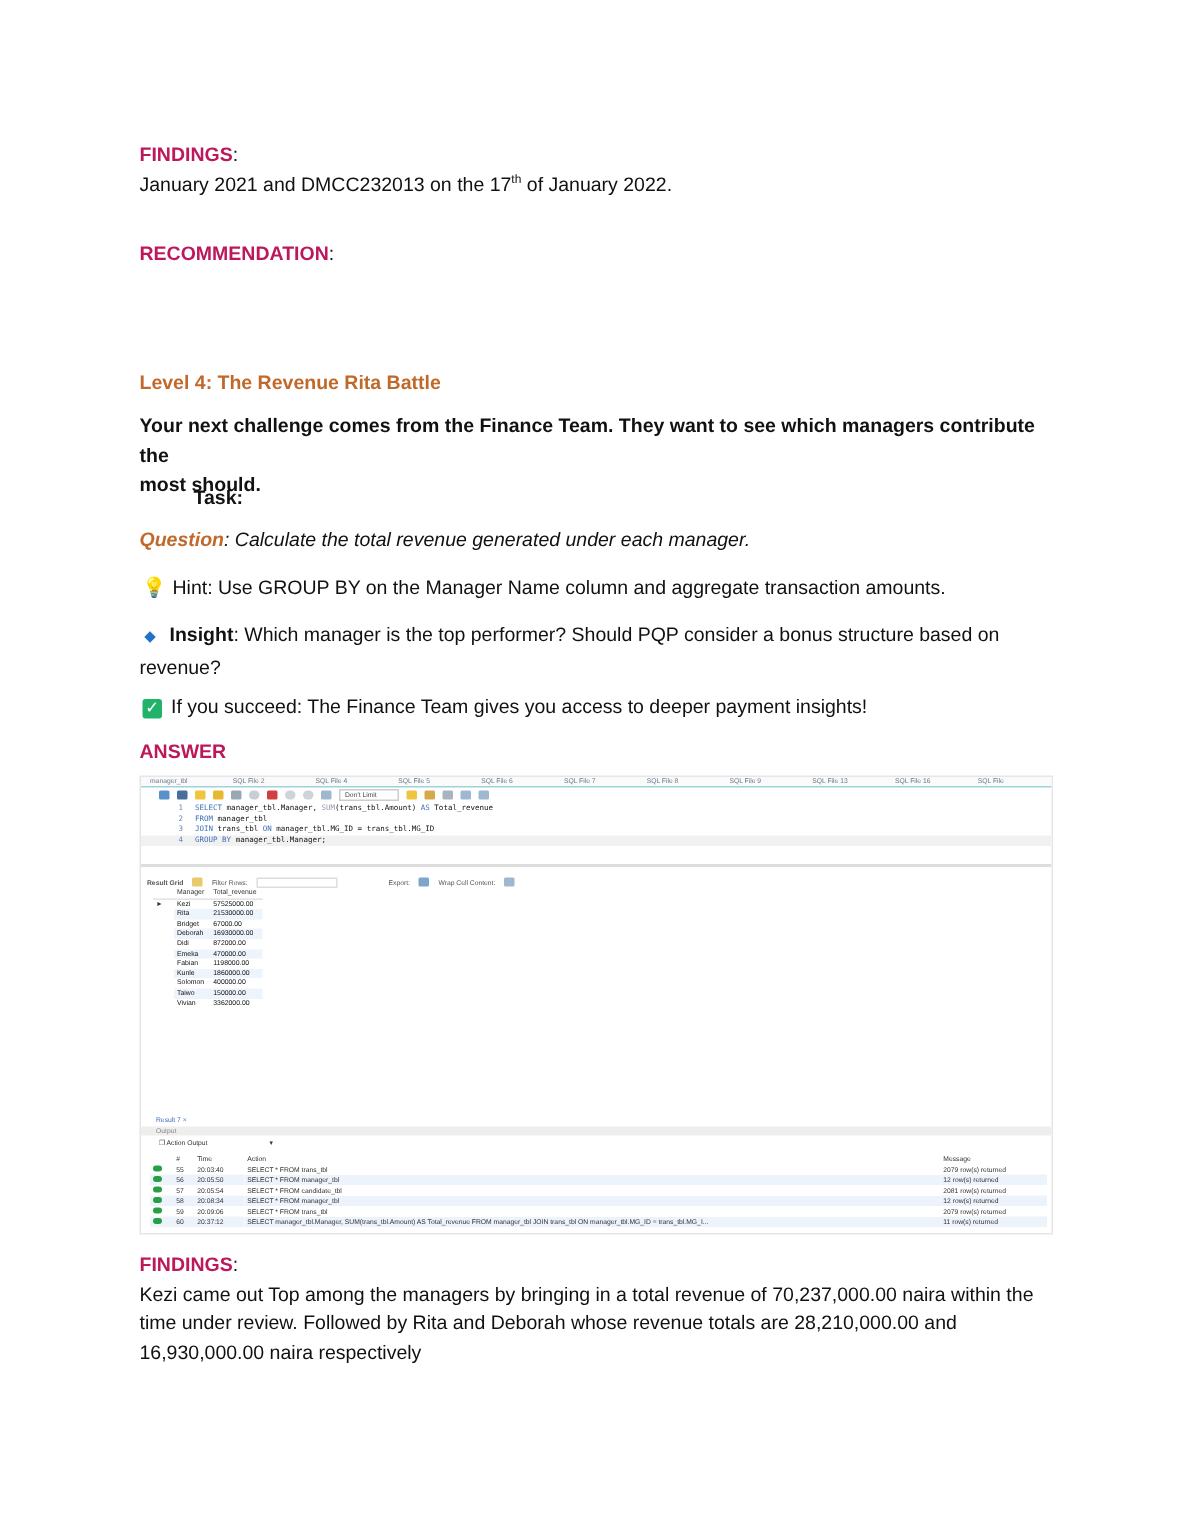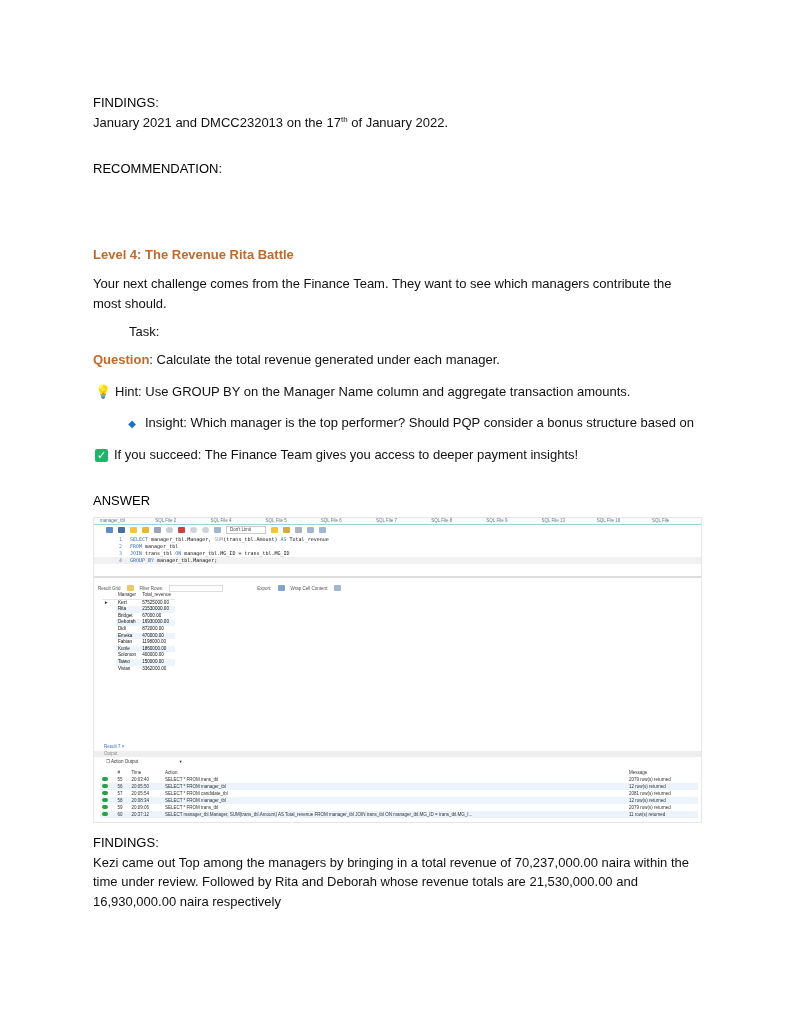--- a/index.html
+++ b/index.html
@@ -1,22 +1,22 @@
 <!DOCTYPE html>
 <html><head>
 <meta charset="utf-8">
 <style>
   html, body { margin:0; padding:0; background:#ffffff; }
   body { width:791px; height:1024px; position:relative; overflow:hidden;
          font-family:"Liberation Sans", sans-serif; color:#111; }
   .page { position:absolute; left:93px; top:0; width:610px; }
   .p { font-size:13px; line-height:19.5px; margin:0; }
-  .green { color:#000000; font-weight:normal; }
+  .green { color:#be185d; font-weight:bold; }
   .orange { color:#c0692b; font-weight:bold; }
-  .bold { font-weight:normal; }
+  .bold { font-weight:bold; }
   sup { font-size:8px; line-height:0; }
   .emoji { display:inline-block; width:14px; text-align:center; margin-right:6px; }
   .bulb { color:#f2b705; }
   .diamond { color:#1e73c8; font-size:10px; }
   .check { display:inline-block; width:13px; height:13px; background:#22b36b; border-radius:2px;
            color:#fff; font-size:11px; line-height:13px; text-align:center; margin-right:6px; }
 
   
   .wb { position:absolute; left:93px; top:517px; width:607px; height:304px; background:#fff;
         border:1px solid #e6e6e6; font-family:"Liberation Sans", sans-serif; overflow:hidden; }
@@ -65,36 +65,37 @@
 
   <p class="p orange" style="position:absolute; top:245px;">Level 4: The Revenue Rita Battle</p>
 
   <div style="position:absolute; top:274px;">
     <p class="p bold">Your next challenge comes from the Finance Team. They want to see which managers contribute the</p>
     <p class="p bold">most should.</p>
   </div>
 
   <p class="p bold" style="position:absolute; top:322px;margin-left:36px;">Task:</p>
 
-  <p class="p" style="position:absolute; top:350px;"><span class="orange">Question</span><span>: Calculate the total revenue generated under each manager.</span></p>
+  <p class="p" style="position:absolute; top:350px;font-style:italic;"><span class="orange">Question</span><span>: Calculate the total revenue generated under each manager.</span></p>
 
   <p class="p" style="position:absolute; top:382px; left:2px;"><span class="emoji bulb">💡</span><span>Hint: Use GROUP BY on the Manager Name column and aggregate transaction amounts.</span></p>
 
-  <div style="position:absolute; top:413px;margin-left:32px;">
+  <div style="position:absolute; top:413px;">
     <p class="p"><span class="emoji diamond">◆</span><span class="bold">Insight</span><span>: Which manager is the top performer? Should PQP consider a bonus structure based on</span></p>
-  </div>
-
-  <p class="p" style="position:absolute; top:445px; left:2px;"><span class="check">✓</span><span>If you succeed: The Finance Team gives you access to deeper payment insights!</span></p>
+    <p class="p">revenue?</p>
+  </div>
+
+  <p class="p" style="position:absolute; top:461px; left:2px;"><span class="check">✓</span><span>If you succeed: The Finance Team gives you access to deeper payment insights!</span></p>
 
   <p class="p green" style="position:absolute; top:491px;">ANSWER</p>
 
   <div style="position:absolute; top:833px;">
     <p class="p"><span class="green">FINDINGS</span>:</p>
     <p class="p">Kezi came out Top among the managers by bringing in a total revenue of 70,237,000.00 naira within the</p>
-    <p class="p">time under review. Followed by Rita and Deborah whose revenue totals are  21,530,000.00 and</p>
+    <p class="p">time under review. Followed by Rita and Deborah whose revenue totals are  28,210,000.00 and</p>
     <p class="p">16,930,000.00 naira respectively</p>
   </div>
 </div>
 
 <div class="wb">
   <div class="tabs" id="wb-tabs">
       <span>manager_tbl</span>
       <span>SQL File 2</span>
       <span>SQL File 4</span>
       <span>SQL File 5</span>

